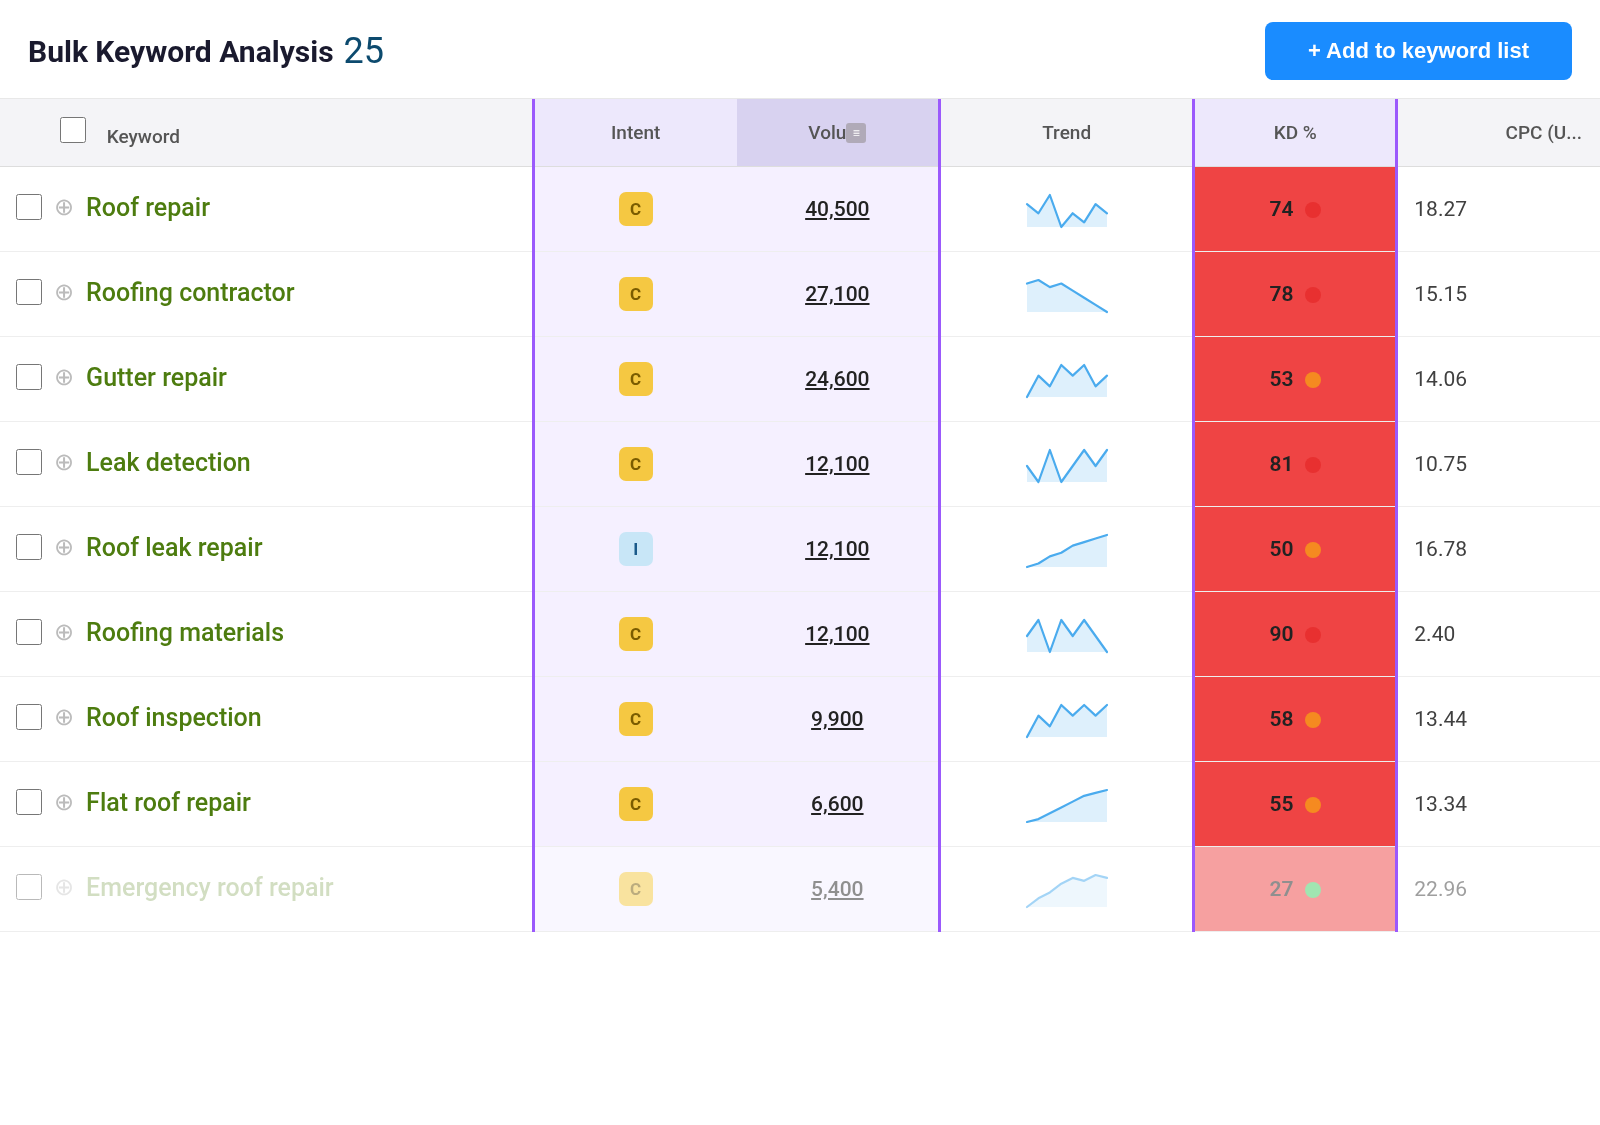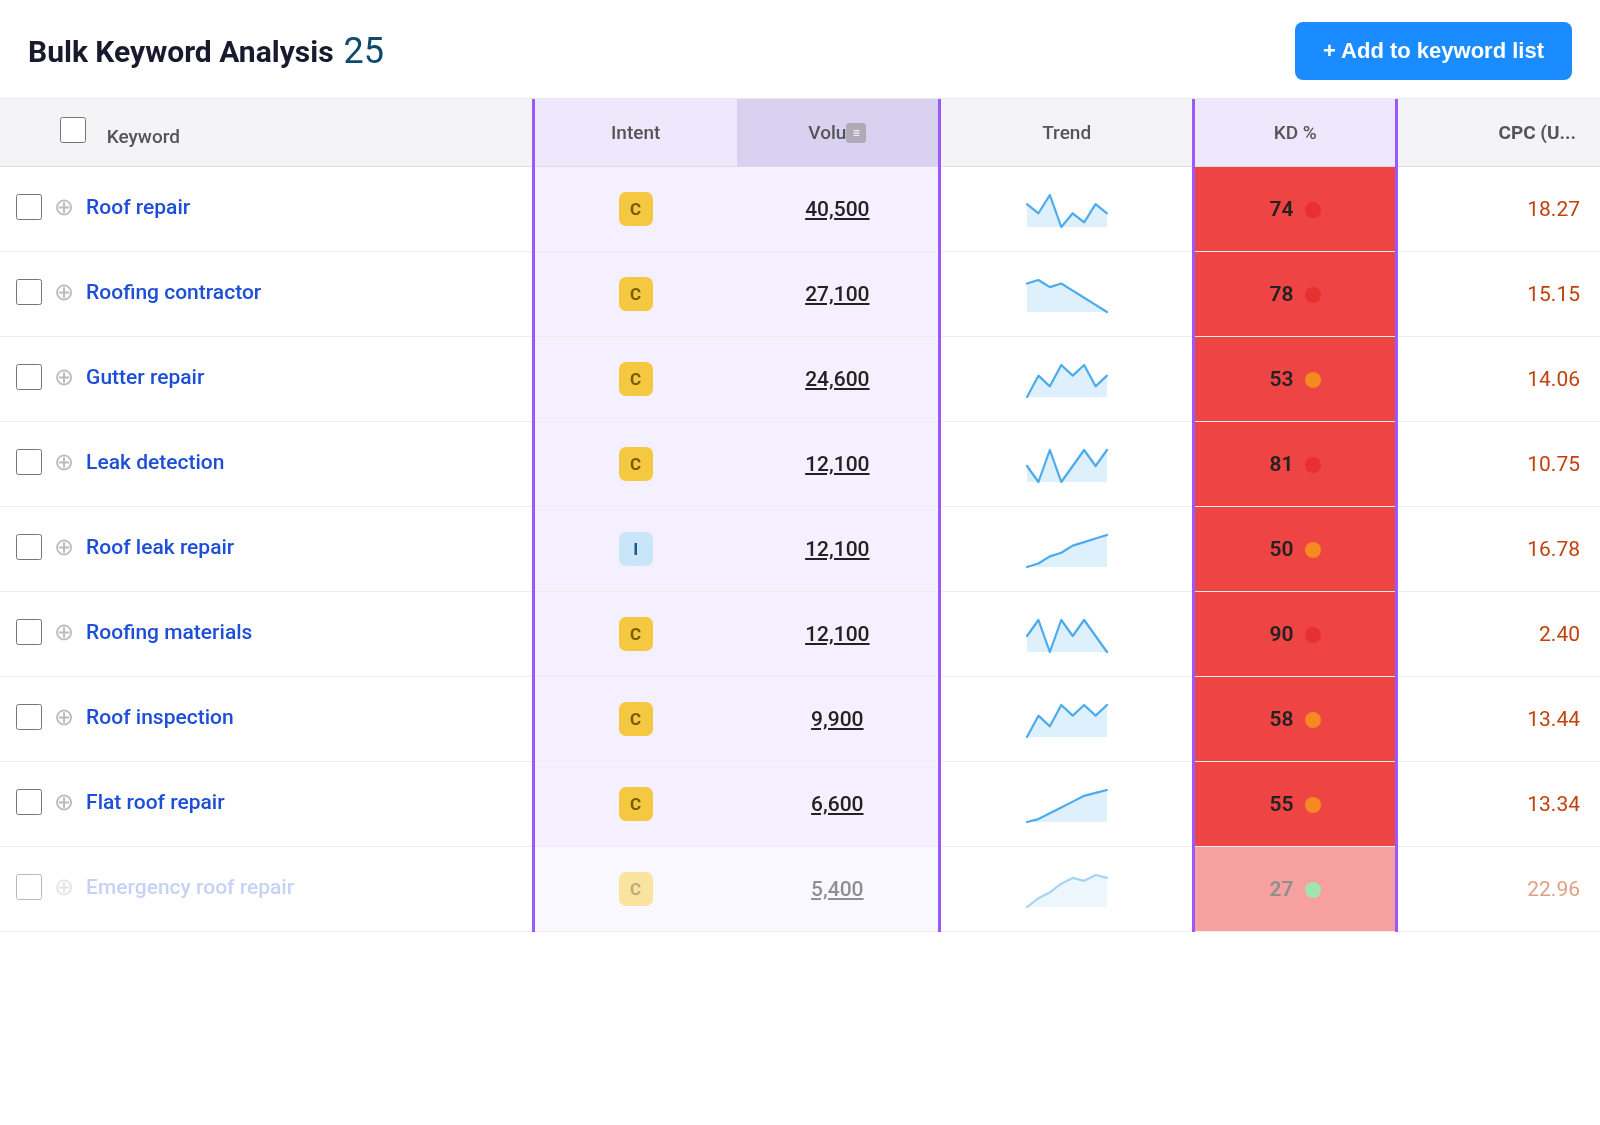--- a/index.html
+++ b/index.html
@@ -41,21 +41,21 @@
       font-size: 36px;
       font-weight: 400;
       color: #0c4a6e;
     }
 
     .add-btn {
       background: #1a8cff;
       color: #fff;
       border: none;
       border-radius: 8px;
-      padding: 16px 28px;
+      padding: 16px 43px;
       font-size: 22px;
       font-weight: 600;
       cursor: pointer;
       display: flex;
       align-items: center;
       gap: 10px;
     }
 
     
     .table-wrap {
@@ -79,21 +79,21 @@
       color: #555;
       text-align: left;
       margin-left: 48px;
     }
 
     thead th.col-keyword { width: 420px; padding-left: 60px; }
     thead th.col-intent { width: 160px; text-align: center; background: #ede8fc; border-left: 3px solid #9b59fc; border-right: none; }
     thead th.col-volume { width: 160px; text-align: center; background: #d8d2f0; border-right: 3px solid #9b59fc; }
     thead th.col-trend { width: 200px; text-align: center; }
     thead th.col-kd { width: 160px; text-align: center; background: #ede8fc; border-left: 3px solid #9b59fc; border-right: 3px solid #9b59fc; }
-    thead th.col-cpc { width: 160px; text-align: right; padding-right: 24px; font-weight: bold; }
+    thead th.col-cpc { width: 160px; text-align: right; padding-right: 18px; }
 
     .vol-header {
       display: flex;
       align-items: center;
       justify-content: center;
     }
 
     .sort-icon {
       display: inline-flex;
       align-items: center;
@@ -134,22 +134,22 @@
       flex-shrink: 0;
     }
 
     .add-circle {
       color: #bbb;
       font-size: 24px;
       flex-shrink: 0;
     }
 
     .keyword-link {
-      color: #1d4ed8;
-      font-size: 21px;
+      color: #4d7c0f;
+      font-size: 25px;
       font-weight: 500;
       text-decoration: none;
       cursor: pointer;
     }
 
     td.col-intent {
       text-align: center;
       background: #f5f0ff;
       border-left: 3px solid #9b59fc;
     }
@@ -172,24 +172,24 @@
       text-align: center;
       background: #ef4444;
       border-left: 3px solid #9b59fc;
       border-right: 3px solid #9b59fc;
       font-size: 21px;
       font-weight: 600;
       color: #222;
     }
 
     td.col-cpc {
-      text-align: right;
+      text-align: left;
       padding-right: 20px;
       font-size: 21px;
-      color: #c2410c;
+      color: #404040;
     }
 
     .intent-badge {
       display: inline-flex;
       align-items: center;
       justify-content: center;
       width: 34px;
       height: 34px;
       border-radius: 7px;
       font-size: 17px;

